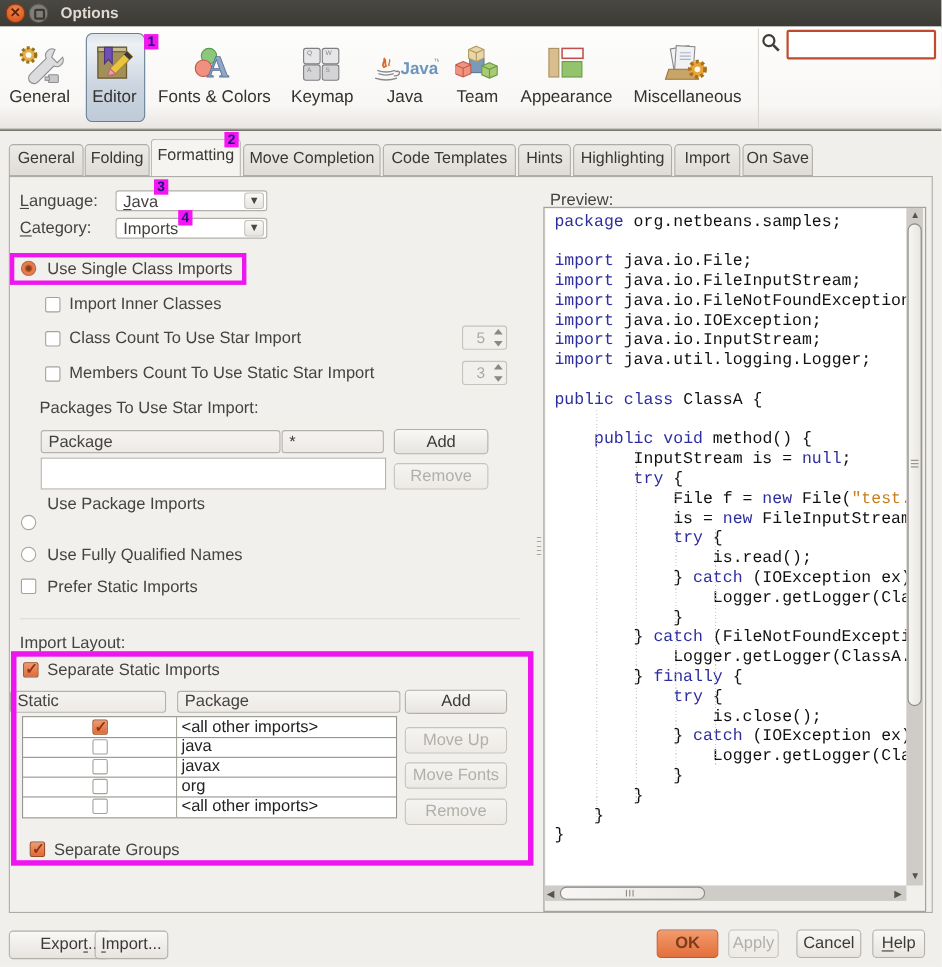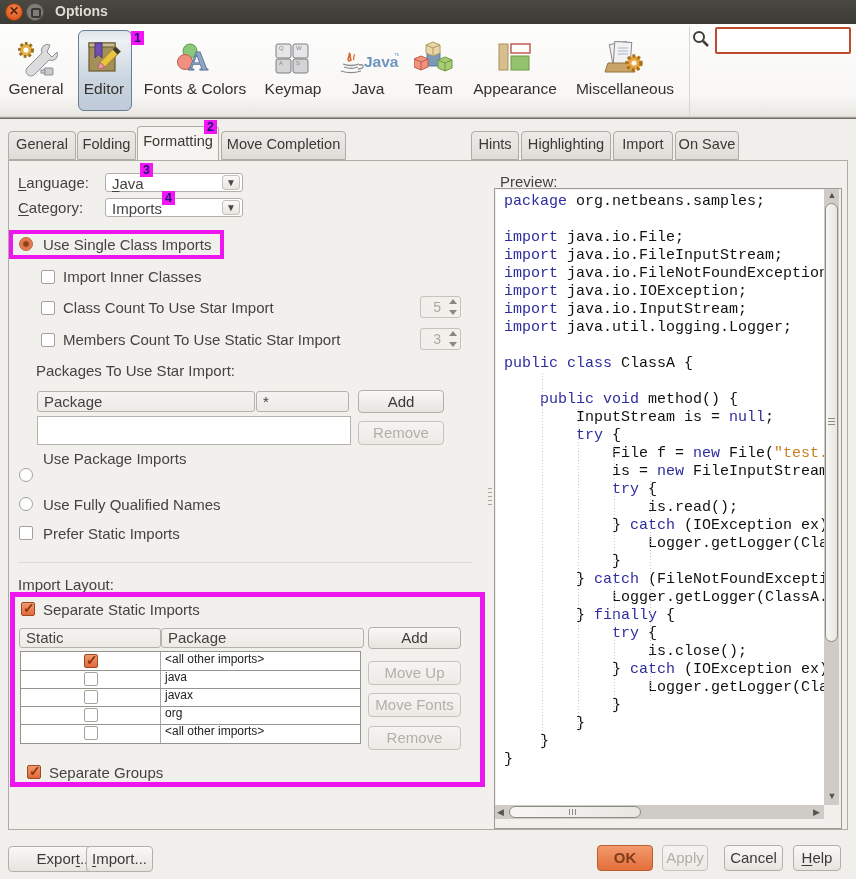--- a/index.html
+++ b/index.html
@@ -191,20 +191,21 @@
       </svg>
       <div class="lbl">Miscellaneous</div>
     </div>
   </div>
 
   <div id="tabstrip" class="abs">
     <div class="abs tab" style="left:8px;width:66px;">General</div>
     <div class="abs tab" style="left:77px;width:57px;">Folding</div>
     <div class="abs tab sel" style="left:137px;width:80px;">Formatting</div>
     <div class="abs tab" style="left:221px;width:123px;">Move Completion</div>
+    <div class="abs tab" style="left:348px;width:119px;">Code Templates</div>
     <div class="abs tab" style="left:471px;width:46px;">Hints</div>
     <div class="abs tab" style="left:521px;width:88px;">Highlighting</div>
     <div class="abs tab" style="left:613px;width:58px;">Import</div>
     <div class="abs tab" style="left:675px;width:62px;">On Save</div>
   </div>
 
   <div id="panel" class="abs"></div>
   <div id="leftpane">
     <div class="abs lbl15" style="left:18px;top:174px;"><u>L</u>anguage:</div>
     <div class="abs combo" style="left:105px;top:173px;"><u>J</u>ava<span class="arr">▼</span></div>
@@ -246,25 +247,25 @@
     <div class="abs lbl15" style="left:43px;top:496px;">Use Fully Qualified Names</div>
     <div class="abs cb" style="left:19px;top:526px;"></div>
     <div class="abs lbl15" style="left:43px;top:525px;">Prefer Static Imports</div>
 
     <div class="abs" style="left:18px;top:562px;width:455px;height:1px;background:#DEDBD6;"></div>
     <div class="abs lbl15" style="left:18px;top:576px;">Import Layout:</div>
 
     <div class="abs cb on" style="left:21px;top:602px;"></div>
     <div class="abs lbl15" style="left:43px;top:601px;">Separate Static Imports</div>
 
-    <div class="abs hdrcell" style="left:19px;top:628px;width:134px;height:18px;line-height:18px;">Static</div>
+    <div class="abs hdrcell" style="left:9px;top:628px;width:134px;height:18px;line-height:18px;">Static</div>
     <div class="abs hdrcell" style="left:161px;top:628px;width:195px;height:18px;line-height:18px;">Package</div>
     <div class="abs btn" style="left:368px;top:627px;width:91px;height:20px;line-height:20px;">Add</div>
 
-    <div class="abs" id="imptable" style="left:20px;top:651px;width:339px;height:91px;background:#fff;border:1px solid #96938D;font-size:12px;color:#222;">
+    <div class="abs" id="imptable" style="left:20px;top:651px;width:339px;height:91px;background:#fff;border:1px solid #96938D;font-size:15px;color:#222;">
       <div style="position:absolute;left:139px;top:0;width:1px;height:91px;background:#AAA7A1;"></div>
       <div style="position:absolute;left:0;top:18px;width:339px;height:1px;background:#96938D;"></div>
       <div style="position:absolute;left:0;top:36px;width:339px;height:1px;background:#96938D;"></div>
       <div style="position:absolute;left:0;top:54px;width:339px;height:1px;background:#96938D;"></div>
       <div style="position:absolute;left:0;top:72px;width:339px;height:1px;background:#96938D;"></div>
       <div class="abs cb on" style="left:63px;top:2px;"></div>
       <div class="abs cb" style="left:63px;top:20px;"></div>
       <div class="abs cb" style="left:63px;top:38px;"></div>
       <div class="abs cb" style="left:63px;top:56px;"></div>
       <div class="abs cb" style="left:63px;top:74px;"></div>

